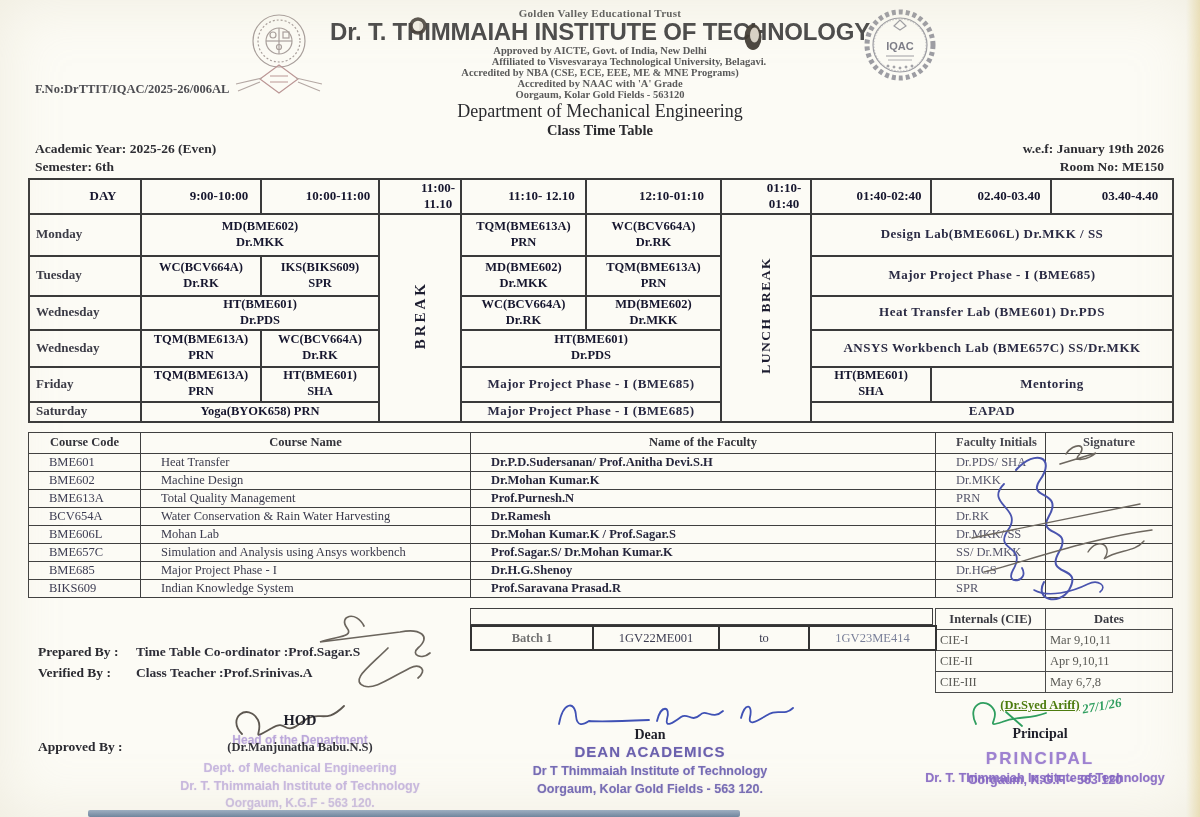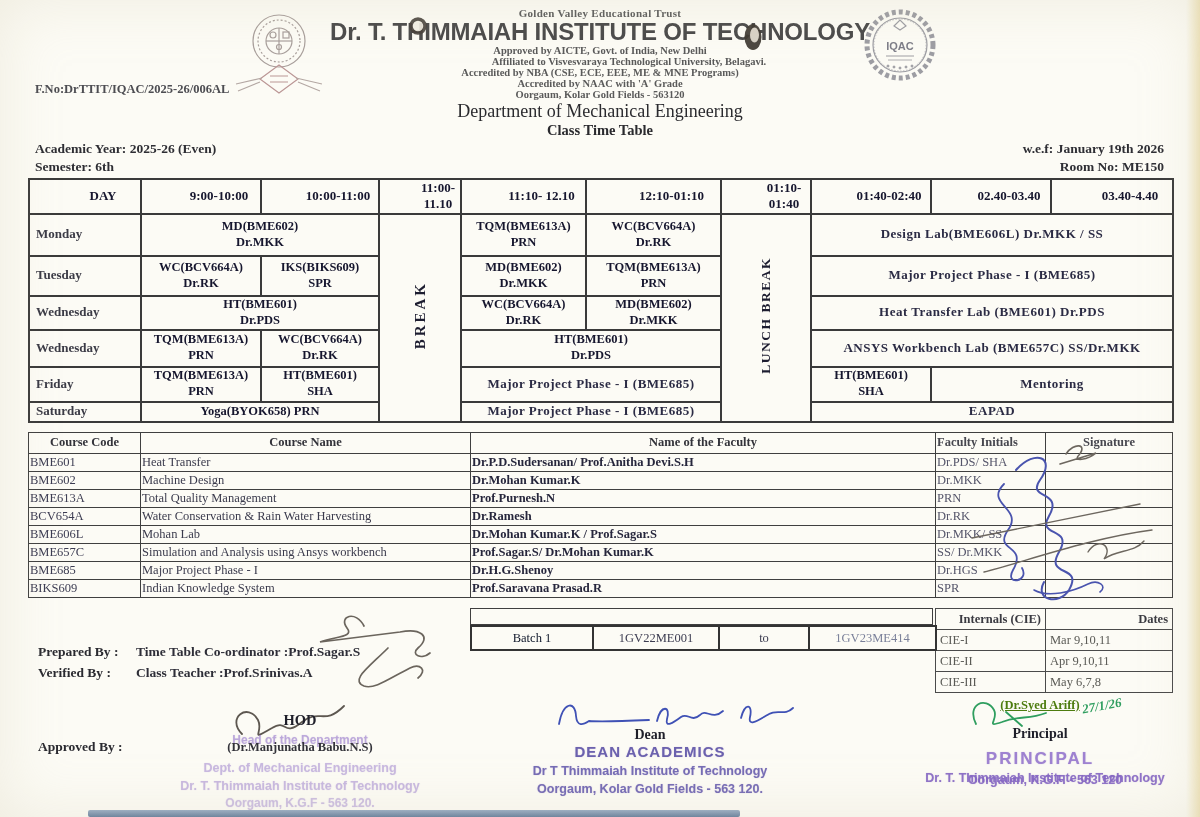--- a/index.html
+++ b/index.html
@@ -32,40 +32,40 @@
   .tt th{font-size:13px;height:27px;padding-left:36px;}
   .tt .day{text-align:left;padding-left:6px;font-weight:600;color:#3b3b46;font-size:13px;}
   .tt .l{display:block;}
   .tt .lab{letter-spacing:.5px;font-size:13px;color:#2b2b44;}
   .vcell{vertical-align:middle;text-align:center;}
   .vtext{writing-mode:vertical-rl;transform:rotate(180deg);display:inline-block;
     font-weight:bold;font-size:15px;letter-spacing:3px;color:#1d1d30;}
   .lunch .vtext{font-size:13.5px;letter-spacing:1.5px;}
   
   .ct{left:28px;top:432px;width:1144px;}
-  .ct td,.ct th{border:1.8px solid #3f3f3f;font-size:12.5px;padding:0 1px;line-height:1.1;
+  .ct td,.ct th{border:1.8px solid #3f3f3f;font-size:12.5px;padding:0 20px;line-height:1.1;
     overflow:hidden;white-space:nowrap;}
   .ct th{font-weight:bold;height:20px;color:#33333a;}
   .ct td{height:17px;}
   .ct .code{color:#3c3c52;}
   .ct .cname{color:#3a3a4c;}
   .ct .fac{font-weight:600;color:#26263c;}
   .ct .init{color:#55556a;}
   .ct th.lh{color:#47474f;}
   
   .cie{left:935px;top:608px;width:237px;}
   .cie td,.cie th{border:1.8px solid #4a4a4a;font-size:12.5px;height:20px;padding:0 4px;
     text-align:left;white-space:nowrap;overflow:hidden;}
-  .cie th{font-weight:bold;text-align:right;color:#3b3b42;}
+  .cie th{font-weight:bold;text-align:center;color:#3b3b42;}
   .cie td{color:#5a5a55;}
   
   .gapbox{left:470px;top:608px;width:461px;height:15px;border:1.8px solid #3f3f3f;}
   .bt{left:470px;top:625px;width:465px;}
   .bt td{border:2px solid #333;height:20px;font-size:12.5px;text-align:center;color:#3c3c50;}
-  .bt .b1{font-weight:normal;color:#0f172a;}
+  .bt .b1{font-weight:bold;color:#737373;}
   .bt .faded{color:#7a8099;}
   
   .flabel{font-size:13.5px;font-weight:bold;color:#2a2a30;}
   .fvalue{font-size:13.5px;font-weight:600;color:#2e2e38;}
   .stamp{color:rgba(143,112,200,.62);font-weight:bold;text-shadow:0 0 1px rgba(143,112,200,.5);}
   .stamp-sans{font-family:"Liberation Sans","DejaVu Sans",sans-serif;}
   .sigline{font-size:14.5px;font-weight:bold;color:#1f1f2a;}
   .signame{font-size:12.5px;font-weight:bold;color:#33333a;}
   .bottom-strip{left:88px;top:810px;width:652px;height:7px;
     background:linear-gradient(to bottom,#8aa0bd,#49688f);opacity:.85;border-radius:2px;}

